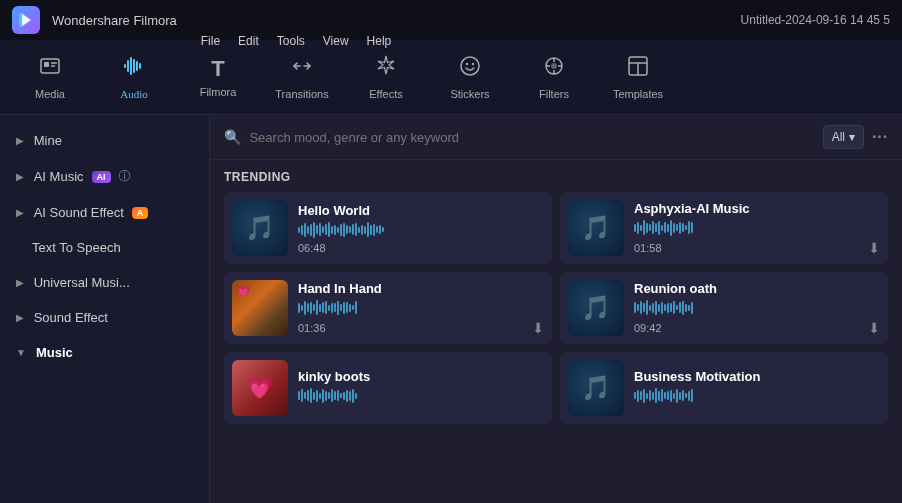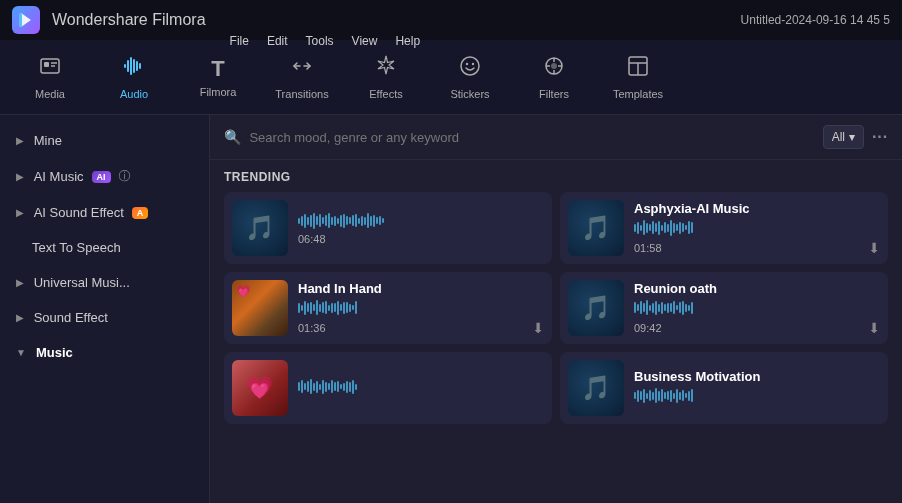--- a/index.html
+++ b/index.html
@@ -32,21 +32,21 @@
       background: linear-gradient(135deg, #4a9eff, #a259ff);
       border-radius: 6px;
       display: flex;
       align-items: center;
       justify-content: center;
       font-size: 14px;
       font-weight: bold;
       color: white;
     }
     .app-name {
-      font-size: 16px;
+      font-size: 13px;
       color: #ccc;
     }
     .menu-bar {
       display: flex;
       gap: 18px;
     }
     .menu-item {
       font-size: 12px;
       color: #ccc;
       cursor: pointer;
@@ -73,20 +73,21 @@
       align-items: center;
       justify-content: center;
       width: 80px;
       height: 65px;
       border-radius: 8px;
       cursor: pointer;
       gap: 4px;
     }
     .tool-item.active {
       color: #4fc3f7;
+      font-family: Liberation Serif, serif;
     }
     .tool-icon {
       font-size: 22px;
     }
     .tool-label {
       font-size: 11px;
       color: #aaa;
     }
     .tool-item.active .tool-label {
       color: #4fc3f7;
@@ -479,20 +480,21 @@
 
     <div class="section-label">TRENDING</div>
 
     <div class="tracks-grid">
 
       <div class="track-card">
         <div class="track-thumb thumb-gradient-teal" style="background:radial-gradient(circle at 40% 40%, #1a4060, #0a1e35); border-radius:6px; width:56px; height:56px; display:flex; align-items:center; justify-content:center;">
           <span style="font-size:24px; color:#4fc3f7;">🎵</span>
         </div>
         <div class="track-info">
+          <div class="track-title">Hello World</div>
           <div class="track-waveform">
             <div class="waveform-bar" style="height:6px;"></div>
               <div class="waveform-bar" style="height:10px;"></div>
               <div class="waveform-bar" style="height:14px;"></div>
               <div class="waveform-bar" style="height:8px;"></div>
               <div class="waveform-bar" style="height:12px;"></div>
               <div class="waveform-bar" style="height:16px;"></div>
               <div class="waveform-bar" style="height:9px;"></div>
               <div class="waveform-bar" style="height:13px;"></div>
               <div class="waveform-bar" style="height:7px;"></div>
@@ -624,20 +626,21 @@
             <span class="download-icon">⬇</span>
           </div>
         </div>
       </div>
 
       <div class="track-card">
         <div class="thumb-heart-pink">
           <span style="font-size:22px;">💗</span>
         </div>
         <div class="track-info">
+          <div class="track-title">kinky boots</div>
           <div class="track-waveform">
             <div class="waveform-bar" style="height:9px;"></div>
               <div class="waveform-bar" style="height:13px;"></div>
               <div class="waveform-bar" style="height:7px;"></div>
               <div class="waveform-bar" style="height:11px;"></div>
               <div class="waveform-bar" style="height:15px;"></div>
               <div class="waveform-bar" style="height:8px;"></div>
               <div class="waveform-bar" style="height:12px;"></div>
               <div class="waveform-bar" style="height:6px;"></div>
               <div class="waveform-bar" style="height:14px;"></div>

